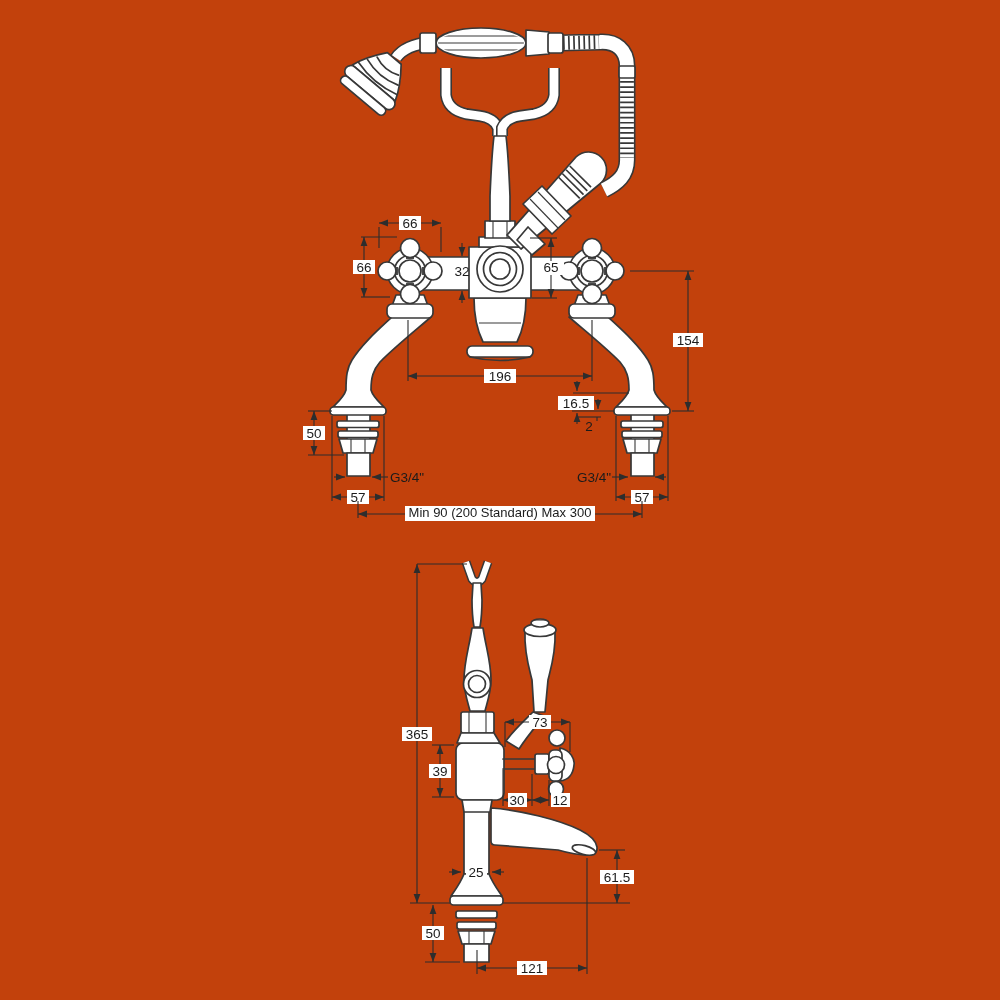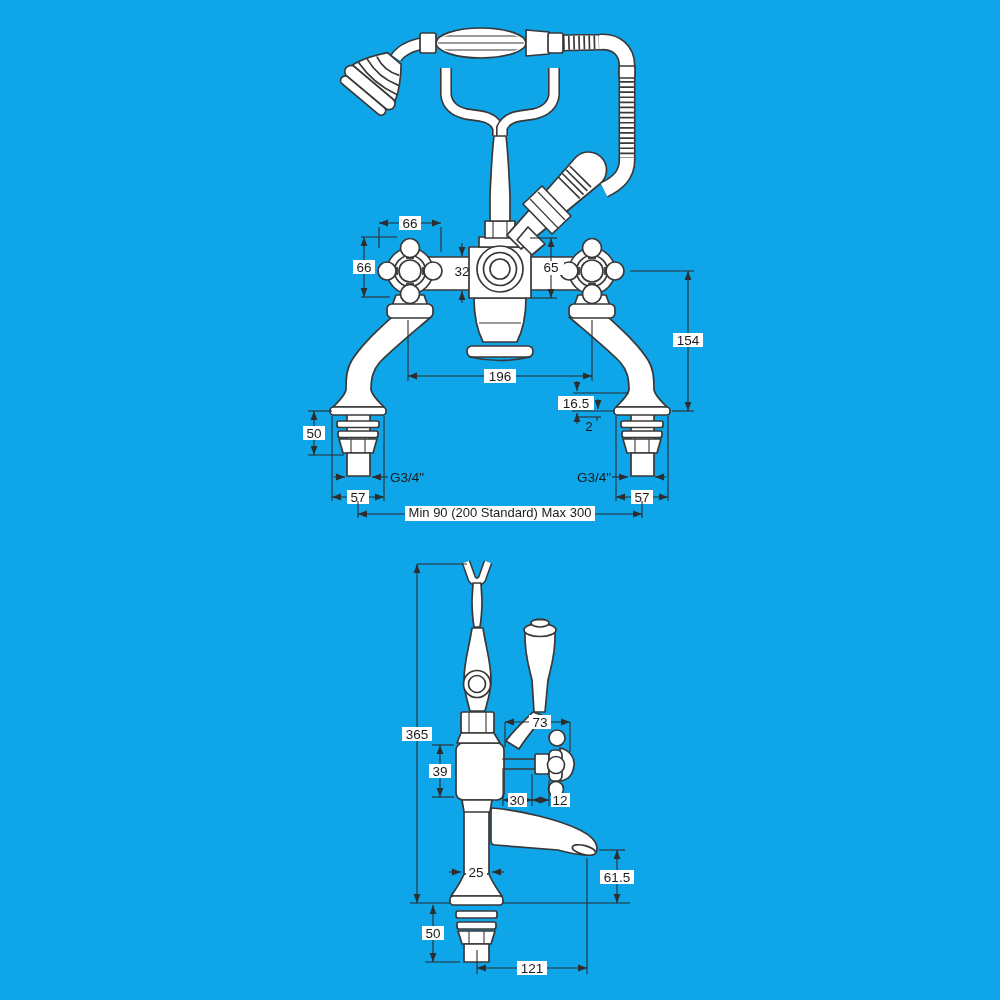--- a/index.html
+++ b/index.html
@@ -1,16 +1,16 @@
 <!DOCTYPE html>
 <html><head>
 <meta charset="utf-8">
 <style>
   html,body{margin:0;padding:0;background:#ffffff;}
-  #canvas{position:relative;width:1000px;height:1000px;background:#0ea5e9;overflow:hidden;
+  #canvas{position:relative;width:1000px;height:1000px;background:#c2410c;overflow:hidden;
           font-family:"Liberation Sans",sans-serif;}
   svg{position:absolute;left:0;top:0;}
   .o{fill:#ffffff;stroke:#383838;stroke-width:1.7;stroke-linejoin:round;stroke-linecap:round;}
   .s{fill:none;stroke:#383838;stroke-width:1.7;stroke-linecap:round;}
   .t{fill:none;stroke:#383838;stroke-width:1.1;}
   .d{fill:none;stroke:#2d2d2d;stroke-width:1.1;}
   .w{fill:#ffffff;stroke:none;}
   .tubeO{fill:none;stroke:#383838;stroke-linecap:butt;}
   .tubeI{fill:none;stroke:#ffffff;stroke-linecap:butt;}
   .rib{fill:none;stroke:#383838;stroke-linecap:butt;}

